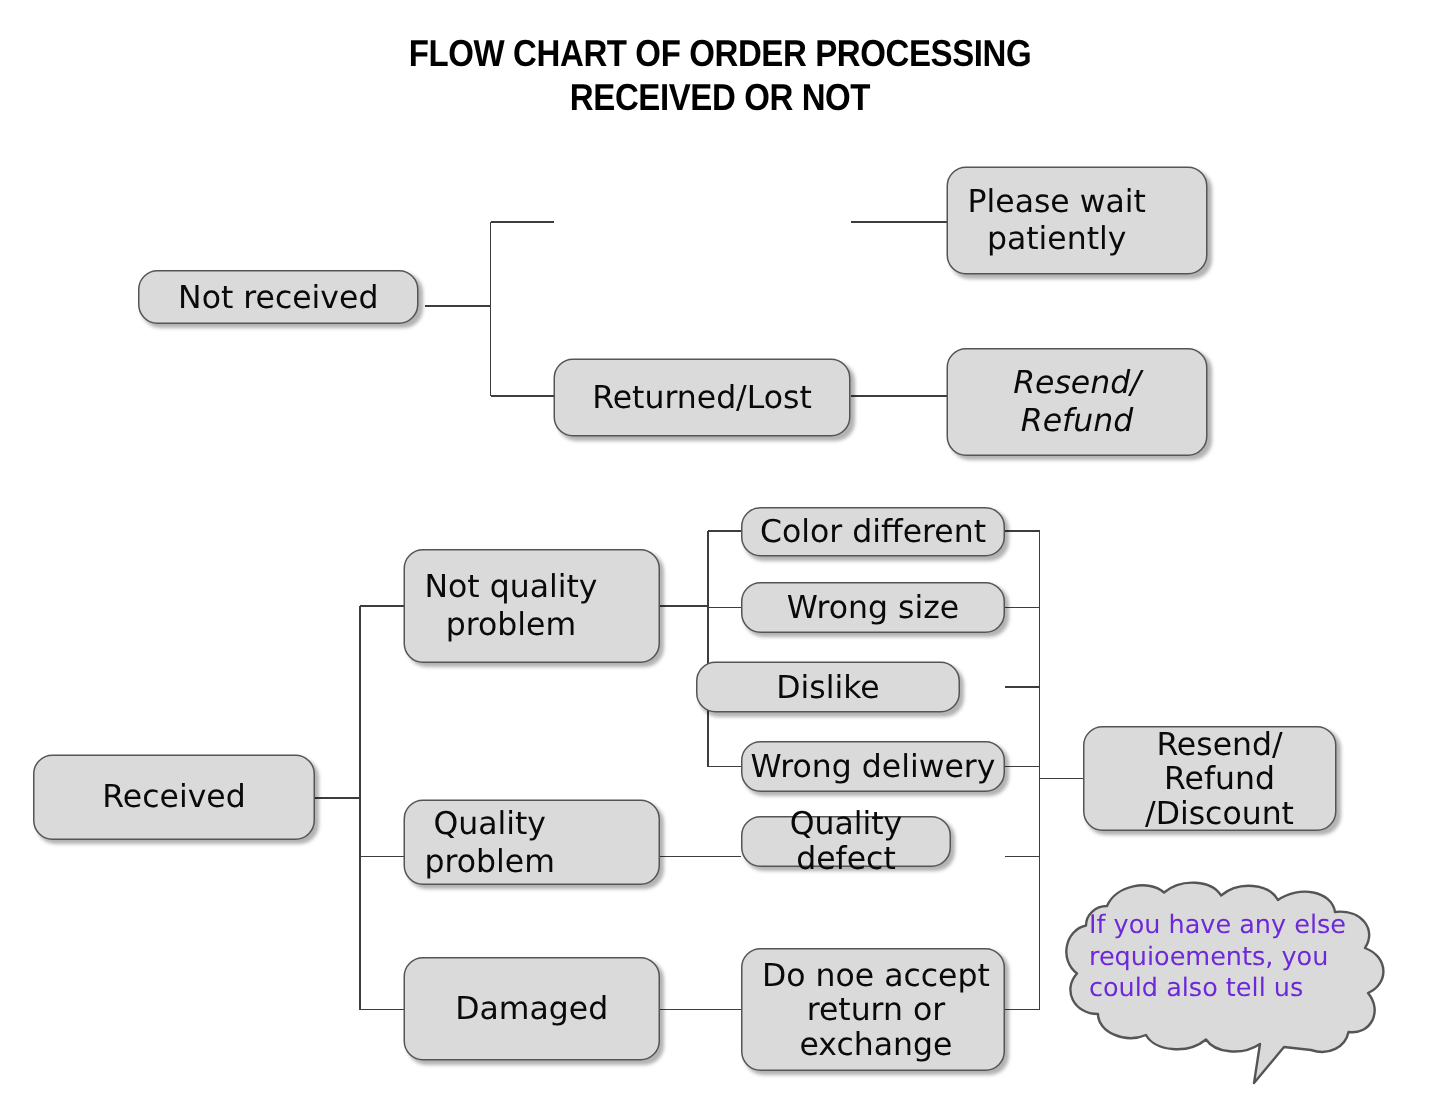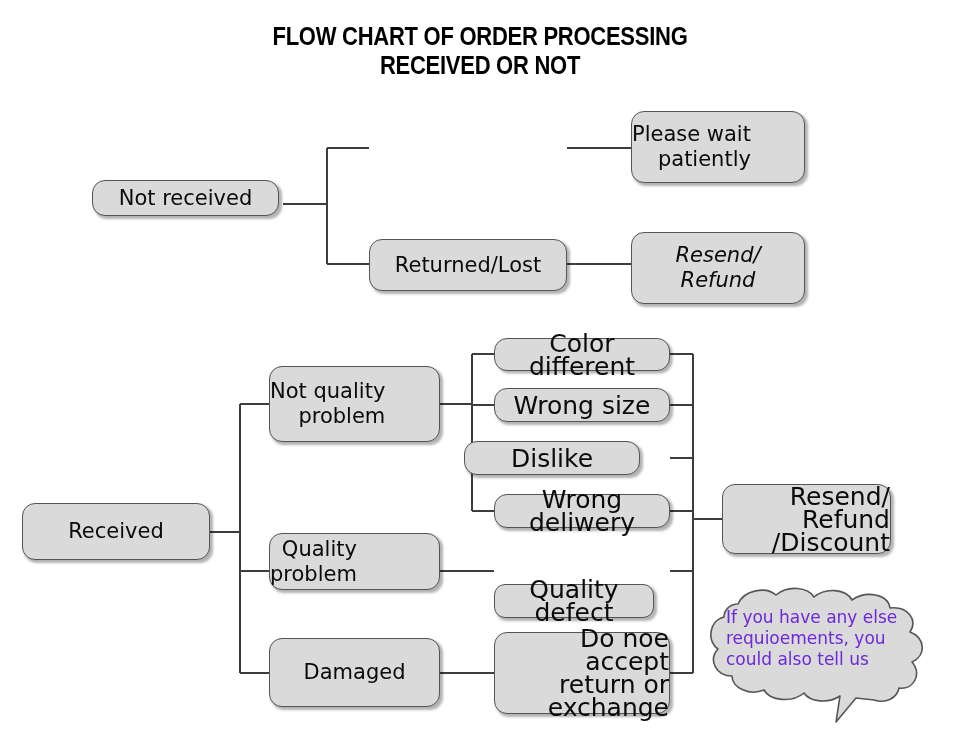--- a/index.html
+++ b/index.html
@@ -67,23 +67,23 @@
     box-shadow: 2.5px 2.5px 2.5px rgba(0,0,0,0.30);
     display: flex;
     align-items: center;
     font-family: "DejaVu Sans", sans-serif;
     font-size: 21px;
     line-height: 25px;
     color: #0a0a0a;
     white-space: pre-line;
   }
   .node.center { justify-content: center; text-align: center; }
-  .node.left   { justify-content: flex-start; text-align: right; }
-
-  .node.small { font-size: 25px; line-height: 23px; }
+  .node.left   { justify-content: flex-start; text-align: center; padding-left: 13px; }
+
+  .node.small { font-size: 21px; line-height: 23px; }
 
   
   #speech-bubble {
     position: absolute;
     z-index: 2;
     left: 704px;
     top: 586px;
     width: 232px;
     height: 138px;
   }
@@ -179,21 +179,21 @@
 
   <div class="node center small" style="left:494px; top:388px; width:176px; height:34px;">Wrong size</div>
 
   <div class="node center small" style="left:464px; top:441px; width:176px; height:34px;">Dislike</div>
 
   <div class="node center small" style="left:494px; top:494px; width:176px; height:34px;">Wrong deliwery</div>
 
   <div class="node left" style="left:269px; top:533px; width:171px; height:57px;">Quality
 problem</div>
 
-  <div class="node center small" style="left:494px; top:584px; width:160px; height:34px;border-radius:11px;">Quality defect</div>
+  <div class="node center small" style="left:494px; top:544px; width:140px; height:34px;">Quality defect</div>
 
   <div class="node center" style="left:269px; top:638px; width:171px; height:69px;">Damaged</div>
 
   <div class="node left small" style="left:494px; top:632px; width:176px; height:82px;">Do noe accept
 return or
 exchange</div>
 
   <div class="node left small" style="left:722px; top:484px; width:169px; height:70px;">Resend/ Refund
 /Discount</div>
 

